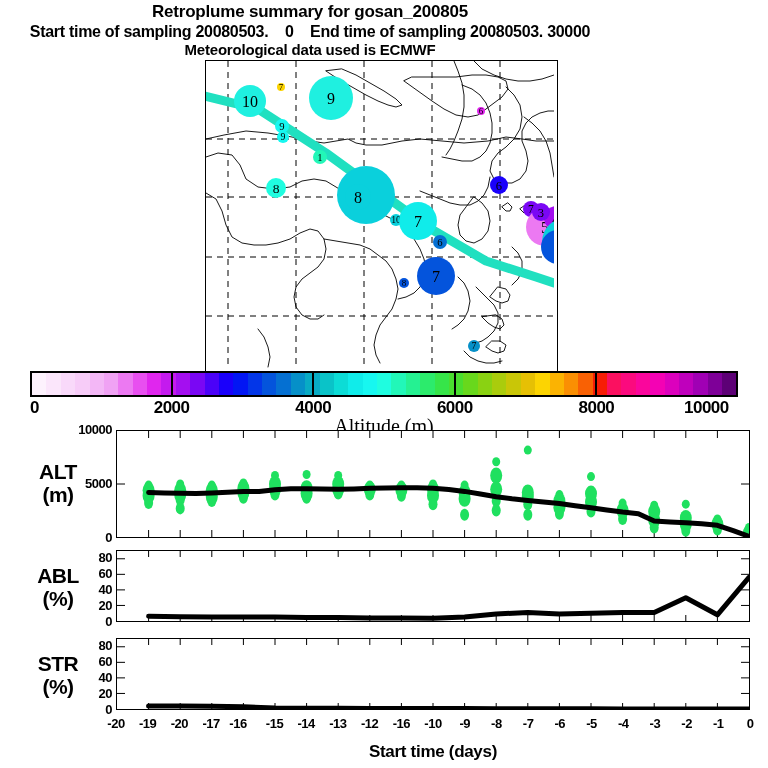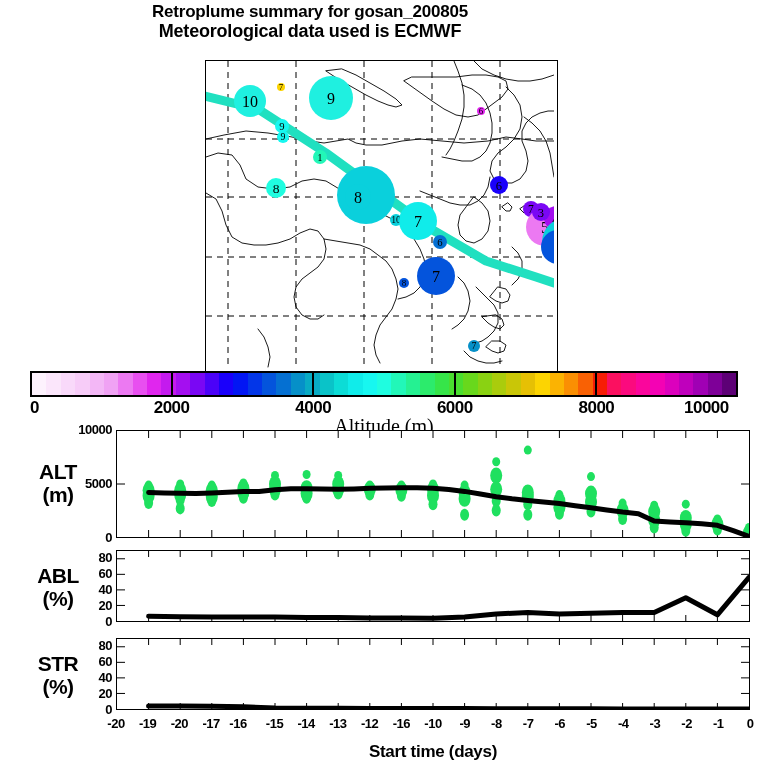--- a/index.html
+++ b/index.html
@@ -4,21 +4,21 @@
 <title>Retroplume summary</title>
 <style>
   html,body{margin:0;padding:0;background:#ffffff;}
   body{width:768px;height:768px;position:relative;overflow:hidden;
        font-family:"Liberation Sans",sans-serif;color:#000;}
   .abs{position:absolute;}
   
   #title-block{left:0;top:2px;width:620px;text-align:center;}
   .t1{font-size:17px;font-weight:bold;letter-spacing:-0.2px;line-height:20px;}
   .t2{font-size:16px;font-weight:bold;letter-spacing:-0.3px;line-height:19px;white-space:pre;}
-  .t3{font-size:18px;font-weight:bold;letter-spacing:-0.2px;line-height:18px;}
+  .t3{font-size:15px;font-weight:bold;letter-spacing:-0.2px;line-height:18px;}
   
   #map-panel{left:205px;top:60px;width:351px;height:310px;
              border:1.5px solid #000;background:#fff;overflow:hidden;}
   #map-svg{position:absolute;left:0;top:0;}
   
   #colorbar-wrap{left:30px;top:371px;width:708px;height:26px;}
   #colorbar{position:absolute;left:0;top:0;width:708px;height:26px;
             border:2px solid #000;box-sizing:border-box;display:flex;}
   #colorbar i{display:block;height:100%;flex:1 1 auto;}
   .cb-major{position:absolute;top:0;width:2px;height:26px;background:#000;}
@@ -45,20 +45,21 @@
   .xtick{position:absolute;font-size:13px;font-weight:bold;letter-spacing:-0.5px;
          text-align:center;width:30px;}
   #xlabel{position:absolute;left:116px;top:318px;width:634px;text-align:center;
           font-size:17px;font-weight:bold;letter-spacing:-0.3px;}
 </style>
 </head>
 <body>
 
 <div id="title-block" class="abs">
   <div class="t1">Retroplume summary for gosan_200805</div>
+  <div class="t2">Start time of sampling 20080503.    0    End time of sampling 20080503. 30000</div>
   <div class="t3">Meteorological data used is ECMWF</div>
 </div>
 
 <div id="map-panel" class="abs">
   <svg id="map-svg" width="348" height="307" viewBox="0 0 348 307">
     <g id="map-coastlines" stroke="#000" stroke-width="0.9" fill="none" stroke-linejoin="round" stroke-linecap="round">
       <path d="M0,78 L18,74 L40,70 L62,72 L86,76 L104,80 L118,82 L130,80 L142,78 L150,82 L160,84 L176,84 L196,80 L214,78 L236,80 L258,82 L282,80 L300,76 L316,78 L330,80 L348,80"></path>
       <path d="M0,96 L12,92 L26,94 L34,104 L40,118 L52,126 L68,128 L84,126 L96,120 L108,118 L120,120 L130,126 L140,132 L150,136 L160,140 L166,148"></path>
       <path d="M120,10 L132,18 L146,26 L160,34 L172,40 L182,44 L190,46 L196,44 L190,38 L178,30 L164,22 L150,14 L136,8 Z"></path>
       <path d="M198,20 L212,30 L226,40 L238,48 L250,54 L262,56 L272,54 L280,48 L288,42 L296,36 L302,28 L300,20 L292,16 L280,14 L266,14 L250,16 L234,16 L218,16 L206,16 Z"></path>

